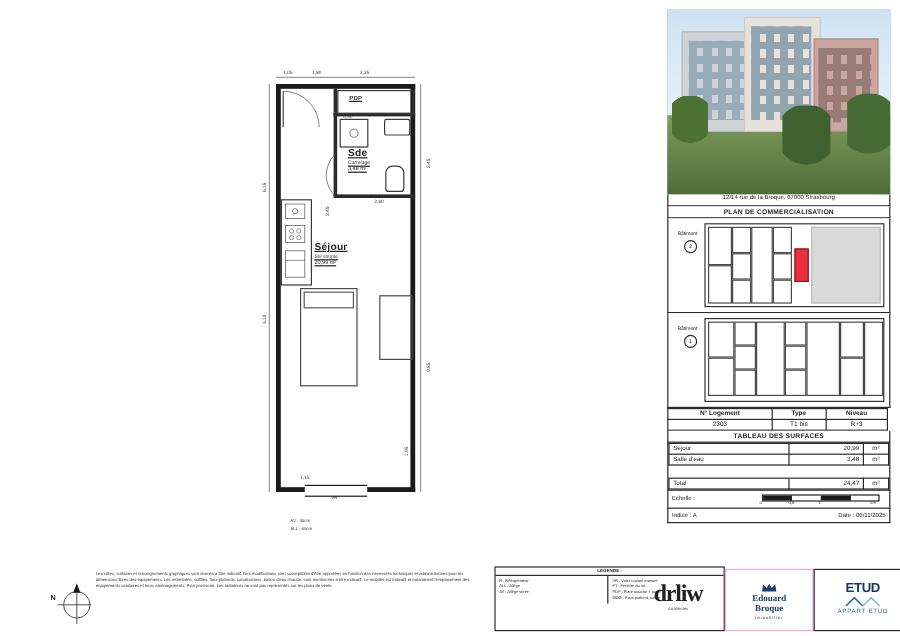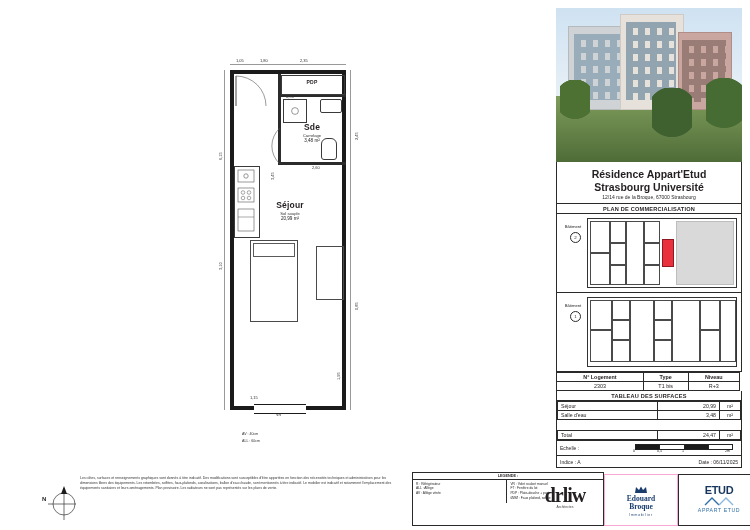--- a/index.html
+++ b/index.html
@@ -10,21 +10,21 @@
   .abs{position:absolute;}
   .thin{border:1px solid #2a2a2a;}
 
   
   #plan-area{position:absolute;left:190px;top:50px;width:360px;height:420px;}
 
   
   .wall{position:absolute;background:#1b1b1b;}
   .wall-thin{position:absolute;background:#2b2b2b;}
 
-  .room-label{position:absolute;text-align:center;line-height:1.25;}
+  .room-label{position:absolute;line-height:1.25;text-decoration:underline;}
   .room-label .nm{font-size:8.5px;font-weight:bold;letter-spacing:.2px;}
   .room-label .sub{font-size:4.2px;color:#333;}
   .room-label .ar{font-size:4.6px;color:#222;}
 
   .dim{position:absolute;font-size:4px;color:#333;}
   .dim-v{position:absolute;font-size:4px;color:#333;transform:rotate(-90deg);transform-origin:left top;white-space:nowrap;}
 
   
   #right{position:absolute;right:8px;top:8px;width:186px;}
   #photo{width:186px;height:154px;position:relative;overflow:hidden;background:#8fb6d4;}
@@ -207,24 +207,20 @@
     <div class="abs" style="left:126px;top:32px;width:44px;height:62px;background:
       repeating-linear-gradient(to right,#8b6e68 0 7px,transparent 7px 12px),
       repeating-linear-gradient(to bottom,#8b6e68 0 6px,transparent 6px 13px);opacity:.75;"></div>
 
     <div class="abs" style="left:4px;top:72px;width:30px;height:48px;background:radial-gradient(circle at 50% 40%,#4d7033 0 60%,transparent 62%);"></div>
     <div class="abs" style="left:96px;top:80px;width:40px;height:60px;background:radial-gradient(circle at 50% 40%,#3f6130 0 60%,transparent 62%);"></div>
     <div class="abs" style="left:150px;top:70px;width:36px;height:62px;background:radial-gradient(circle at 50% 40%,#466b33 0 60%,transparent 62%);"></div>
   </div>
 
   <div id="title-box">
-    <div class="res-name">
-      <div>Résidence Appart'Etud</div>
-      <div>Strasbourg Université</div>
-    </div>
     <div class="res-addr">12/14 rue de la Broque, 67000 Strasbourg</div>
   </div>
   <div class="band" style="width:184px;">PLAN DE COMMERCIALISATION</div>
 
   <div class="mini">
     <div class="lbl">Bâtiment</div>
     <div class="circ">2</div>
     <div class="plan">
       <div class="cell" style="left:2px;top:2px;width:18px;height:30px;"></div>
       <div class="cell" style="left:2px;top:34px;width:18px;height:30px;"></div>

